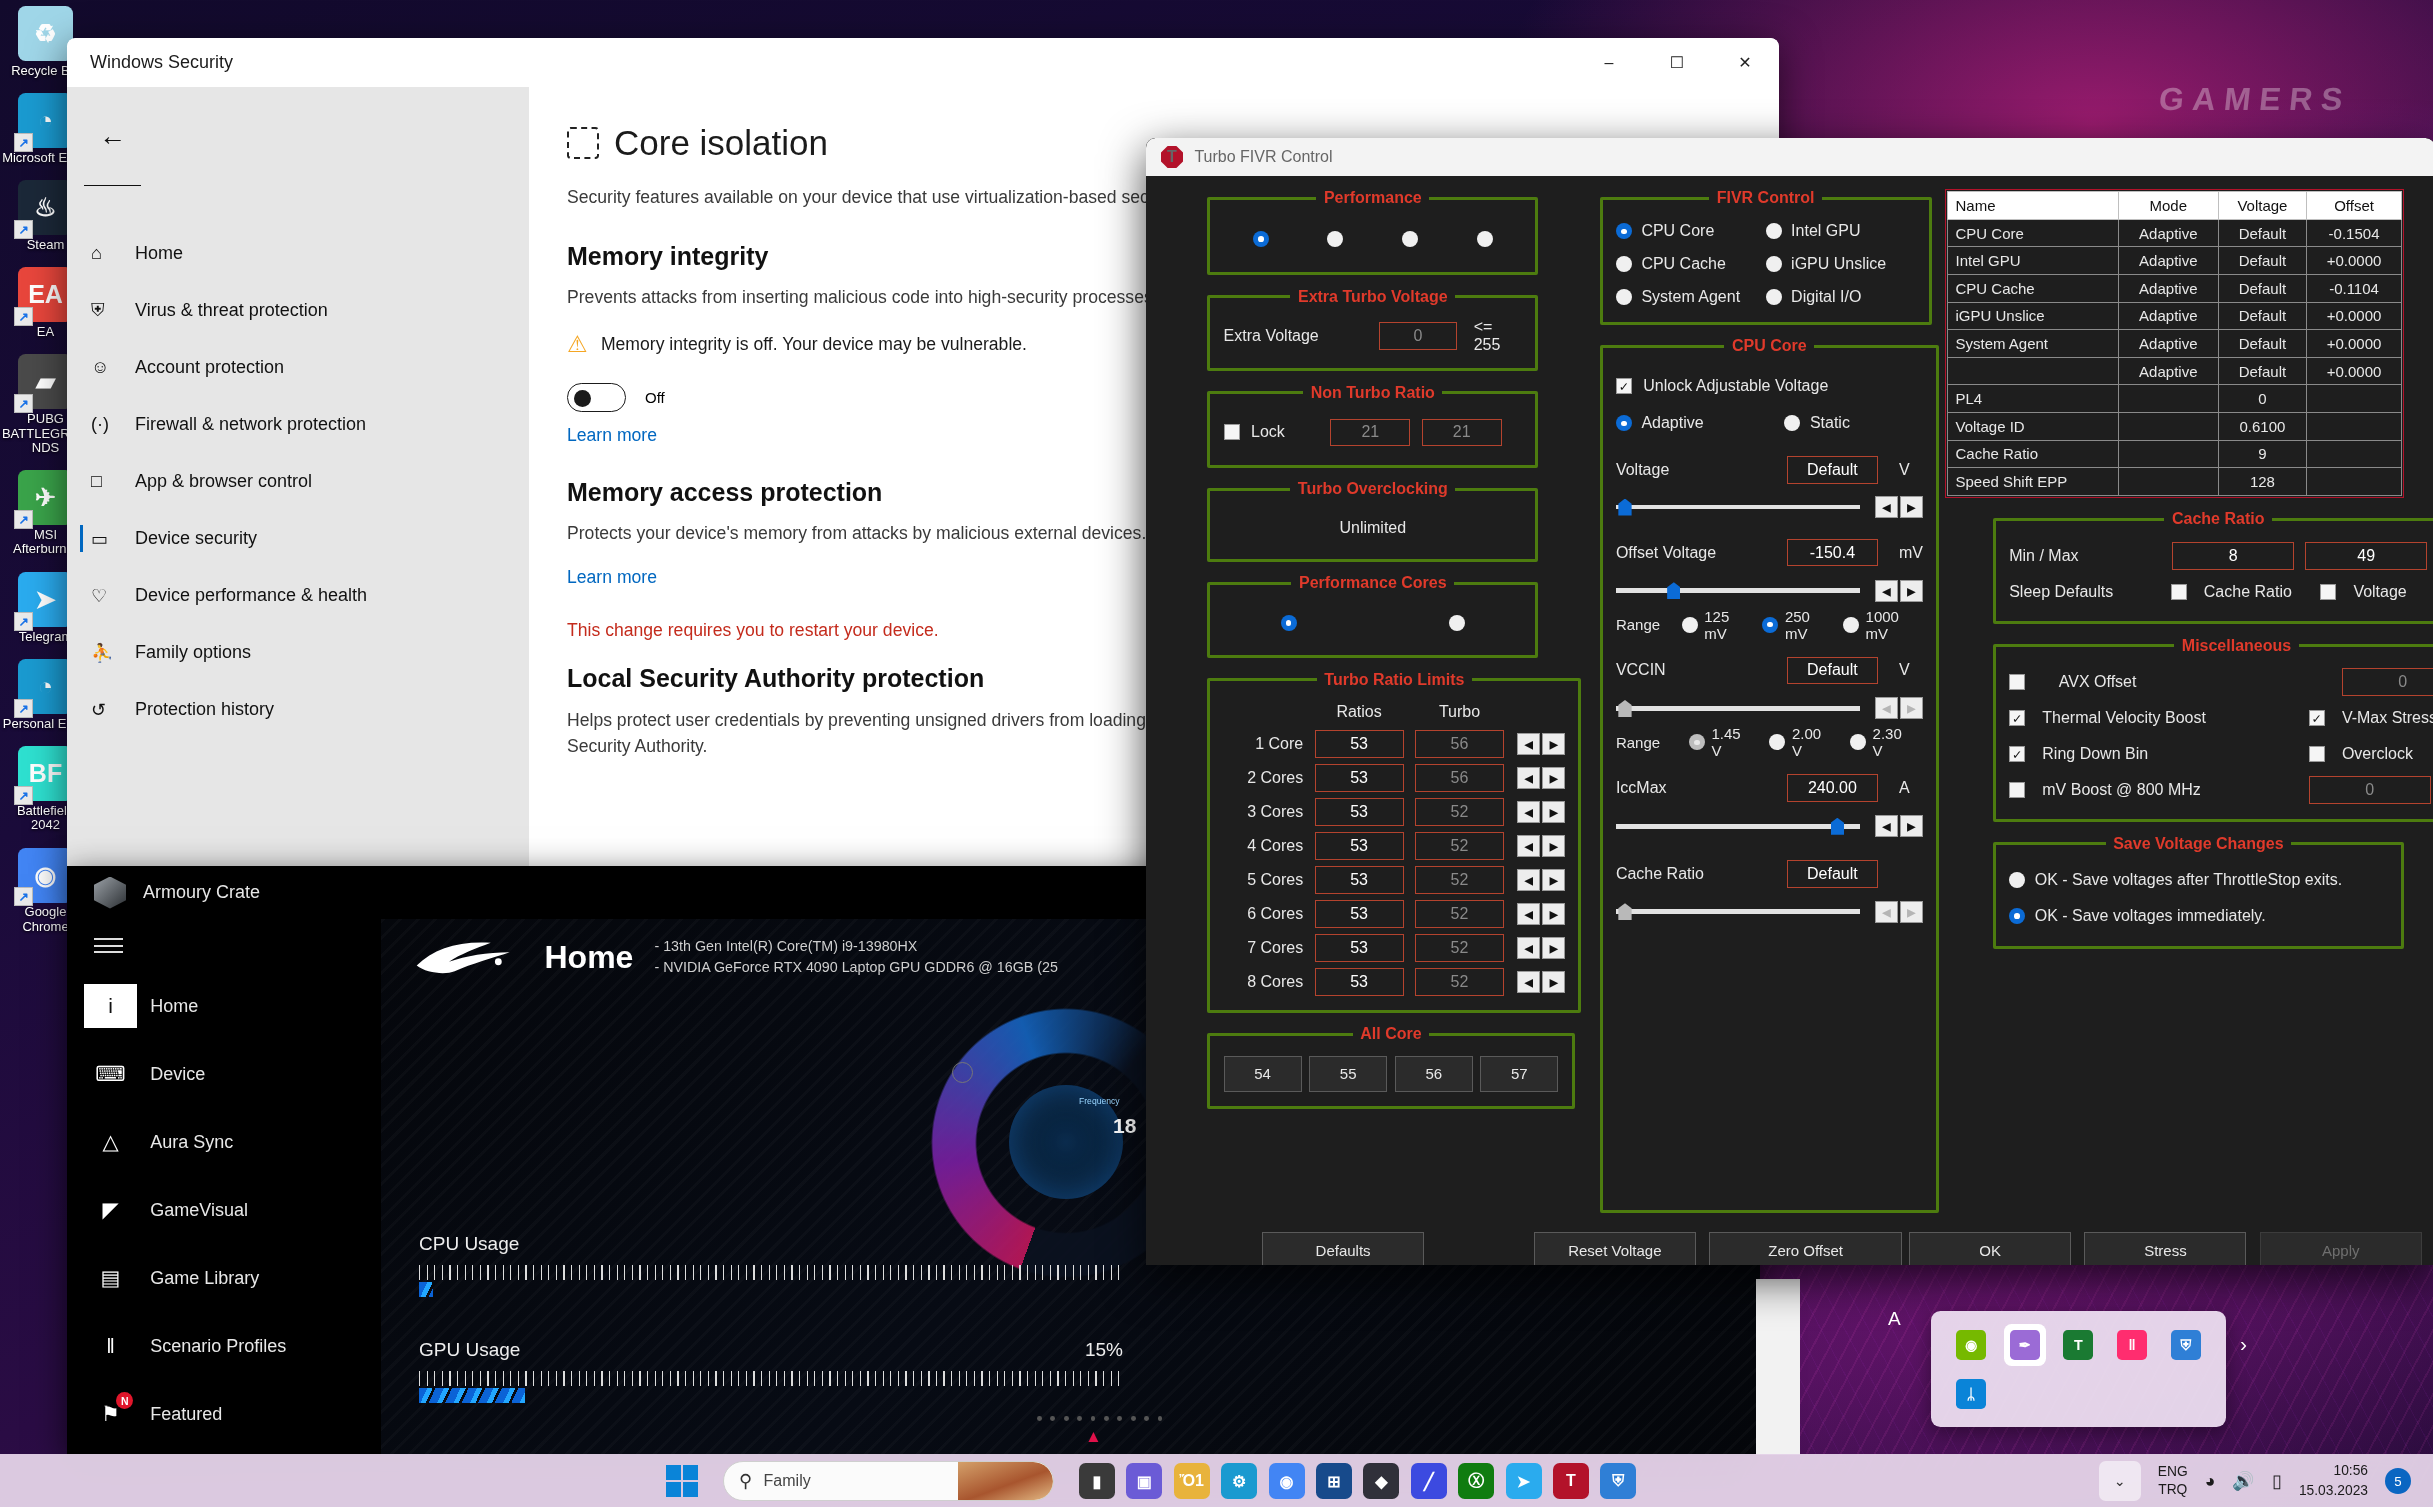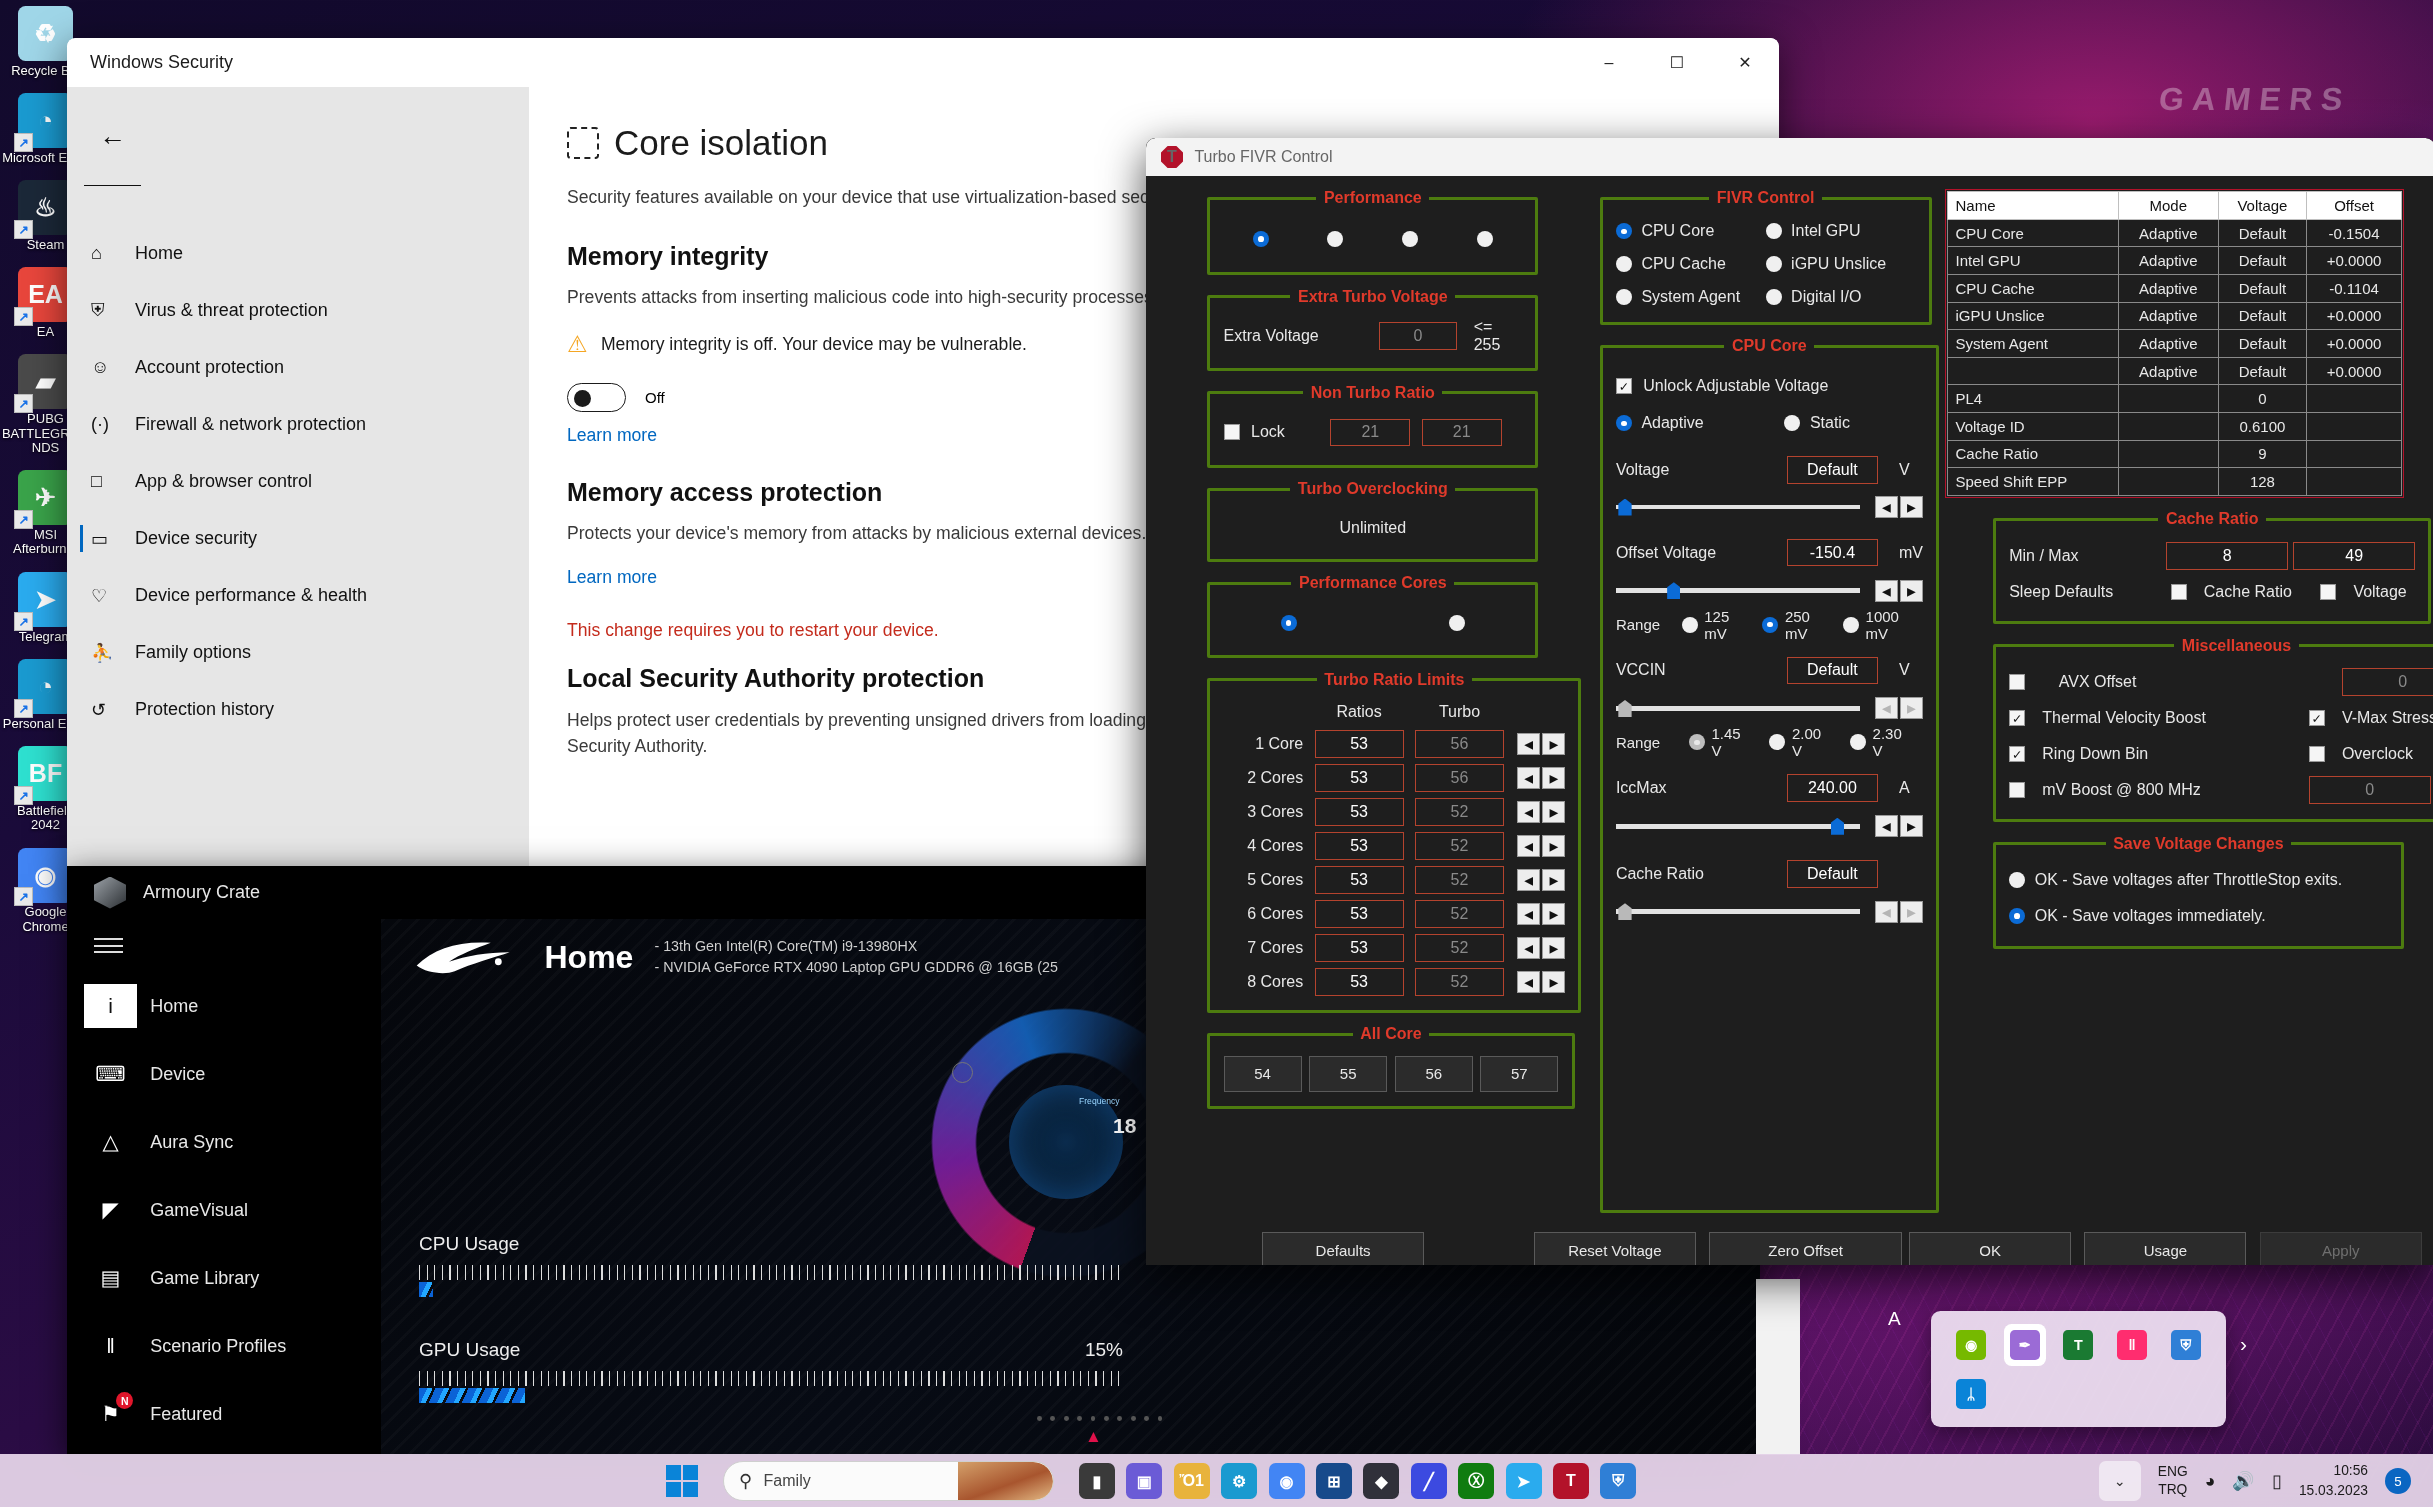--- a/index.html
+++ b/index.html
@@ -925,21 +925,21 @@
                 <td></td>
                 <td>128</td>
                 <td></td>
               </tr>
             </tbody>
         </table>
       </div>
 
       <fieldset class="gb">
         <legend>Cache Ratio</legend>
-        <div class="row" style="height:36px;gap:5px">
+        <div class="row" style="height:36px;gap:11px">
           <span class="lbl" style="width:152px">Min / Max</span>
           <span class="tbox val" style="width:122px">8</span>
           <span class="tbox val" style="width:122px">49</span>
         </div>
         <div class="row" style="height:36px;gap:9.5px">
           <span class="lbl" style="width:152px">Sleep Defaults</span>
           <span class="chk"></span>
           <span class="lbl" style="width:107px;margin-left:7.6px">Cache Ratio</span>
           <span class="chk"></span>
           <span class="lbl" style="margin-left:7.6px">Voltage</span>
@@ -991,21 +991,21 @@
   <div class="fv-footer">
     <div style="width:379px;display:flex;justify-content:center">
       <span class="btn" style="width:162px">Defaults</span>
     </div>
     <div style="width:394px;display:flex;justify-content:center;gap:13.3px">
       <span class="btn" style="width:162px">Reset Voltage</span>
       <span class="btn" style="width:193px">Zero Offset</span>
     </div>
     <div style="flex:1;display:flex;justify-content:flex-end;gap:13.3px">
       <span class="btn" style="width:162px">OK</span>
-      <span class="btn" style="width:162px">Usage</span>
+      <span class="btn" style="width:162px">Stress</span>
       <span class="btn dis" style="width:162px">Apply</span>
     </div>
   </div>
 </div>
 
 <div id="trayflyout">
     <div>
       <span class="fi" style="background:#76b900">◉</span>
     </div>
     <div class="sel">

